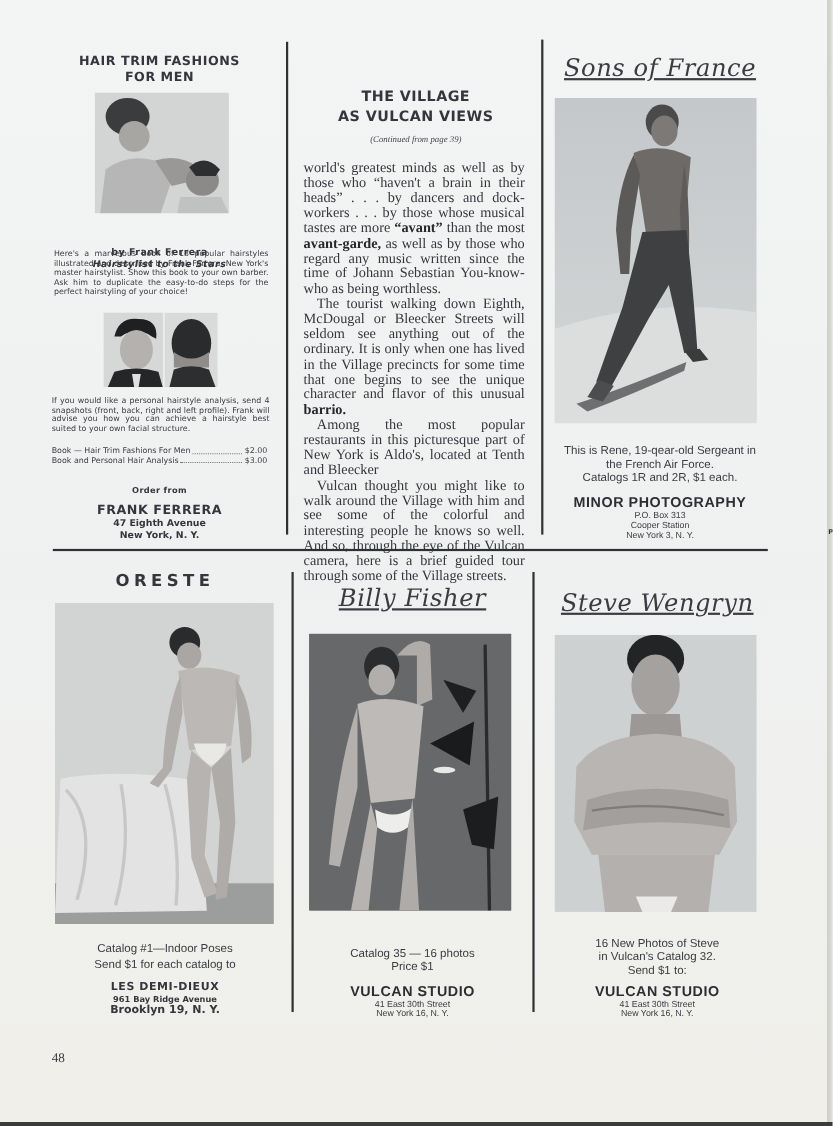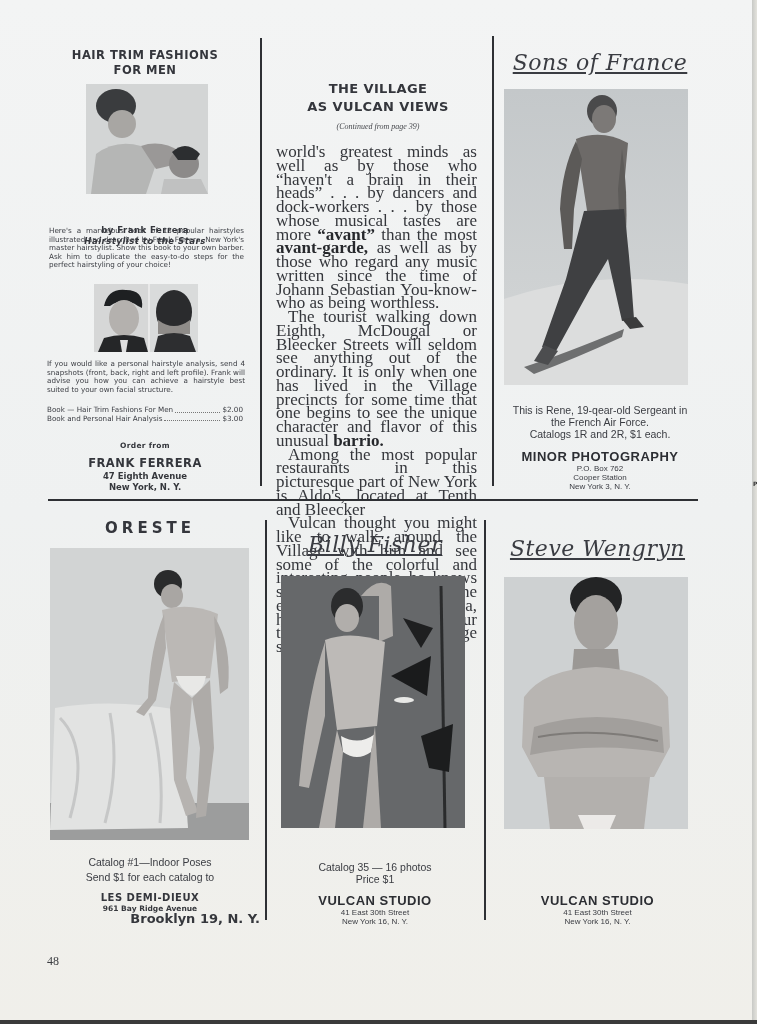--- a/index.html
+++ b/index.html
@@ -36,21 +36,21 @@
       font-family: "DejaVu Serif", serif; font-style: italic;
       color: #3a3c42; font-size: 22px; letter-spacing: 0.5px; text-decoration: underline;
     }
     .small { font-size: 7.2px; line-height: 8.6px; color: #3a3c42; }
     .caption { font-family: "Liberation Sans", sans-serif; font-size: 10.5px; line-height: 12px; color: #3a3c42; }
     .studio { font-family: "Liberation Sans", sans-serif; font-weight: bold; font-size: 13px; color: #2c2e33; letter-spacing: 0.5px; }
     .addr { font-family: "Liberation Sans", sans-serif; font-size: 8px; line-height: 9px; color: #3a3c42; }
     .addr-bold { font-family: "DejaVu Sans", sans-serif; font-weight: bold; font-size: 8.5px; line-height: 11px; color: #35373c; }
 
     .body-text {
-      font-family: "Liberation Serif", serif; font-size: 17px; line-height: 13.75px;
+      font-family: "Liberation Serif", serif; font-size: 13px; line-height: 13.75px;
       color: #34363b; text-align: justify;
     }
     .body-text p { text-indent: 12px; }
     .body-text p.first { text-indent: 0; }
     .body-text b { font-weight: bold; color: #26282c; }
 
     
     .photo { position: absolute; overflow: hidden; }
     .photo svg { width: 100%; height: 100%; display: block; }
 
@@ -170,21 +170,21 @@
     </svg>
   </div>
 
   <div class="abs center caption" style="left:500px; top:404px; width:200px;">
     <div>This is Rene, 19-qear-old Sergeant in</div>
     <div>the French Air Force.</div>
     <div>Catalogs 1R and 2R, $1 each.</div>
   </div>
   <div class="abs center" style="left:500px; top:449px; width:200px;">
     <div class="studio">MINOR PHOTOGRAPHY</div>
-    <div class="addr">P.O. Box 762</div>
+    <div class="addr">P.O. Box 313</div>
     <div class="addr">Cooper Station</div>
     <div class="addr">New York 3, N. Y.</div>
   </div>
 
   <div class="hrule" style="left:48px; top:499px; width:650px;"></div>
 
   <div class="vrule" style="left:265px; top:520px; height:400px;"></div>
   <div class="vrule" style="left:484px; top:520px; height:400px;"></div>
 
   <div class="abs center sans-head" style="left:40px; top:519px; width:220px; font-size:15px; letter-spacing:4px;">ORESTE</div>
@@ -206,21 +206,21 @@
     </svg>
   </div>
 
   <div class="abs center caption" style="left:40px; top:856px; width:220px;">
     <div>Catalog #1—Indoor Poses</div>
     <div style="margin-top:3px;">Send $1 for each catalog to</div>
   </div>
   <div class="abs center" style="left:40px; top:891px; width:220px;">
     <div class="sans-head" style="font-size:10px; line-height:13px;">LES DEMI-DIEUX</div>
     <div class="addr-bold" style="font-size:7.5px; line-height:10px;">961 Bay Ridge Avenue</div>
-    <div class="addr-bold" style="font-size:13px; line-height:10px;text-align:right;">Brooklyn 19, N. Y.</div>
+    <div class="addr-bold" style="font-size:10px; line-height:10px;">Brooklyn 19, N. Y.</div>
   </div>
 
   <div class="abs center script" style="left:270px; top:532px; width:210px;">Billy Fisher</div>
 
   <div class="photo" style="left:281px; top:576px; width:184px; height:252px;">
     <svg viewBox="0 0 184 252">
       <rect width="184" height="252" fill="#5b5d5f"></rect>
       <rect x="0" y="0" width="184" height="252" fill="#66686a"></rect>
       <line x1="160" y1="10" x2="164" y2="252" stroke="#2a2b2c" stroke-width="3"></line>
       <path d="M122 42 L152 52 L140 72 Z" fill="#1e1f20"></path>
@@ -257,20 +257,25 @@
       <ellipse cx="92" cy="46" rx="22" ry="28" fill="#a4a19e"></ellipse>
       <path d="M70 72 L114 72 L116 96 L68 96 Z" fill="#9b9895"></path>
       <path d="M20 120 Q40 92 92 90 Q146 92 164 120 L166 170 L150 200 L34 200 L18 170 Z" fill="#b8b5b2"></path>
       <path d="M30 150 Q92 130 158 150 L160 176 Q92 164 26 178 Z" fill="#a29f9c"></path>
       <path d="M34 160 Q92 150 154 164" stroke="#7e7b78" stroke-width="2" fill="none"></path>
       <path d="M40 200 L146 200 L140 252 L46 252 Z" fill="#b3b0ad"></path>
       <path d="M74 238 L112 238 L106 252 L80 252 Z" fill="#eceae8"></path>
     </svg>
   </div>
 
+  <div class="abs center caption" style="left:495px; top:852px; width:205px;">
+    <div>16 New Photos of Steve</div>
+    <div>in Vulcan's Catalog 32.</div>
+    <div>Send $1 to:</div>
+  </div>
   <div class="abs center" style="left:495px; top:893px; width:205px;">
     <div class="studio">VULCAN STUDIO</div>
     <div class="addr">41 East 30th Street</div>
     <div class="addr">New York 16, N. Y.</div>
   </div>
 
   <div class="abs" style="left:47px; top:954px; font-family:'Liberation Serif', serif; font-size:12px; color:#3a3c40;">48</div>
 </div>
 
 <div class="gutter"></div>

